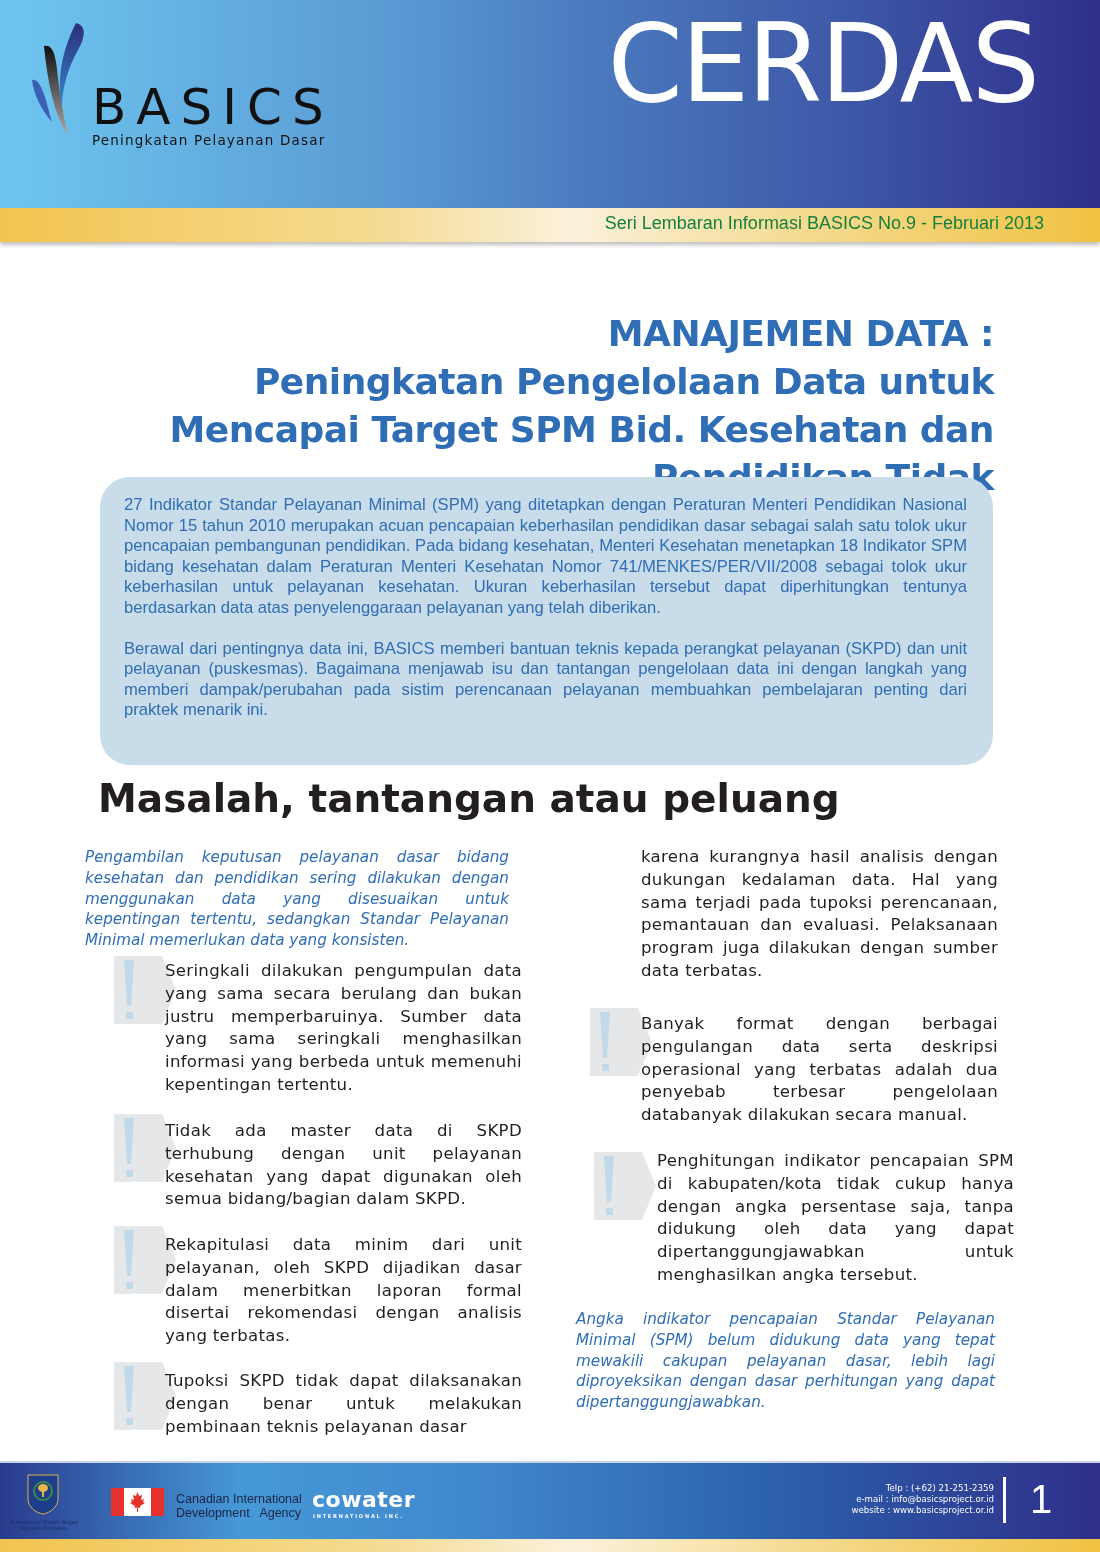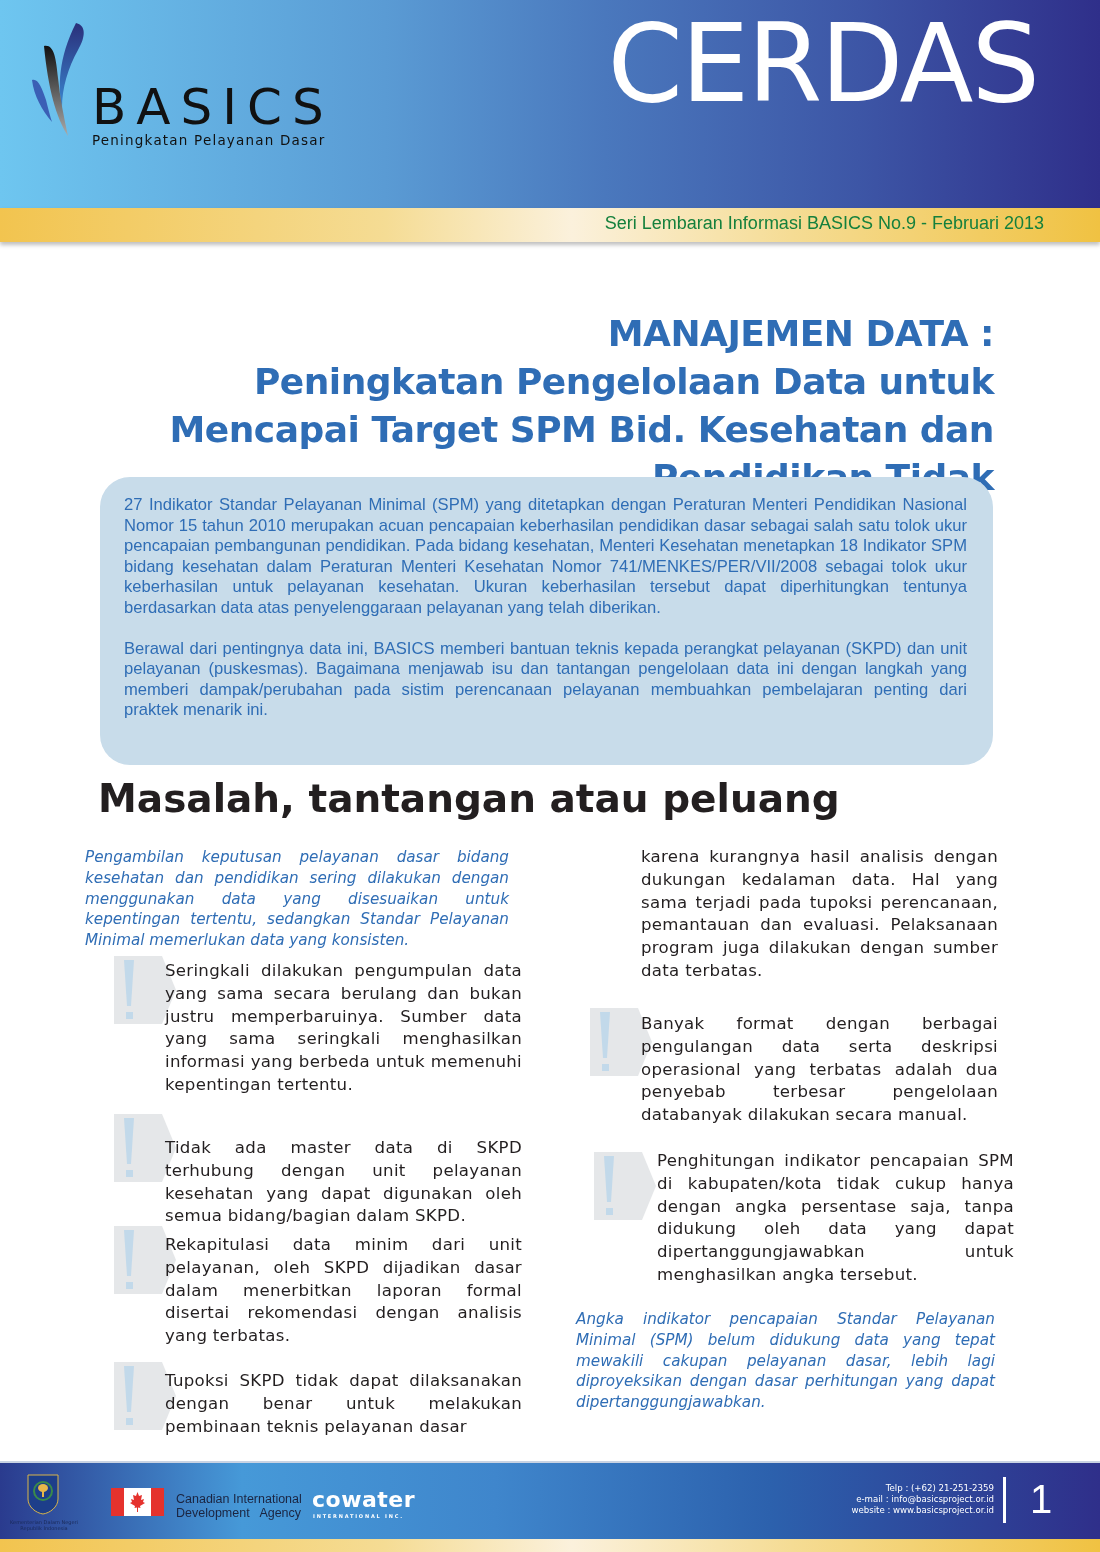--- a/index.html
+++ b/index.html
@@ -113,21 +113,21 @@
       <rect x="12" y="56" width="7" height="7" fill="#c2d9ea"></rect>
     </svg>
   <div class="txt" style="top:4px;">Seringkali dilakukan pengumpulan data yang sama secara berulang dan bukan justru memperbaruinya. Sumber data yang sama seringkali menghasilkan informasi yang berbeda untuk memenuhi kepentingan tertentu.</div>
 </div>
 <div class="item" style="left:114px; top:1114px;">
   <svg class="mark" viewBox="0 0 62 68">
       <polygon points="0,0 48,0 62,34 48,68 0,68" fill="#e5e7e9"></polygon>
       <polygon points="10,4 20,4 17,50 13,50" fill="#c2d9ea"></polygon>
       <rect x="12" y="56" width="7" height="7" fill="#c2d9ea"></rect>
     </svg>
-  <div class="txt" style="top:6px;margin-top:17px;">Tidak ada master data di SKPD terhubung dengan unit pelayanan kesehatan yang dapat digunakan oleh semua bidang/bagian dalam SKPD.</div>
+  <div class="txt" style="top:6px;">Tidak ada master data di SKPD terhubung dengan unit pelayanan kesehatan yang dapat digunakan oleh semua bidang/bagian dalam SKPD.</div>
 </div>
 <div class="item" style="left:114px; top:1226px;">
   <svg class="mark" viewBox="0 0 62 68">
       <polygon points="0,0 48,0 62,34 48,68 0,68" fill="#e5e7e9"></polygon>
       <polygon points="10,4 20,4 17,50 13,50" fill="#c2d9ea"></polygon>
       <rect x="12" y="56" width="7" height="7" fill="#c2d9ea"></rect>
     </svg>
   <div class="txt" style="top:8px;">Rekapitulasi data minim dari unit pelayanan, oleh SKPD dijadikan dasar dalam menerbitkan laporan formal disertai rekomendasi dengan analisis yang terbatas.</div>
 </div>
 <div class="item" style="left:114px; top:1362px;">

